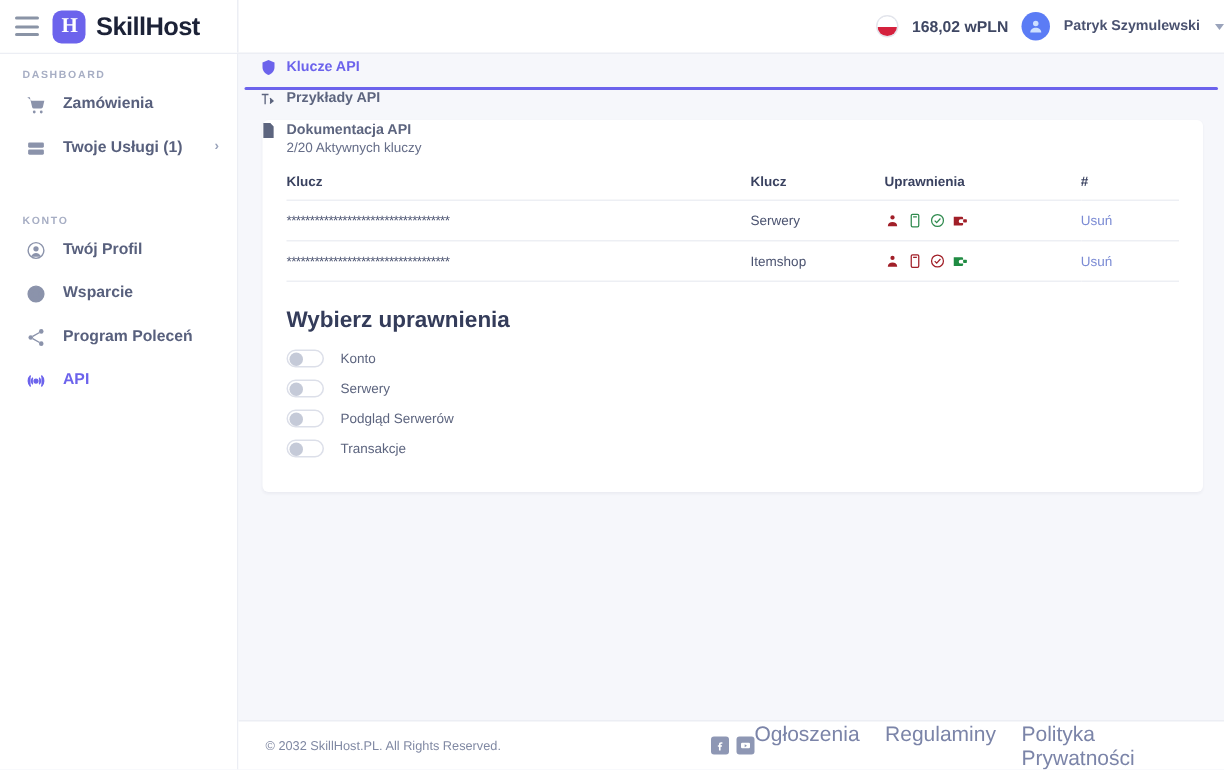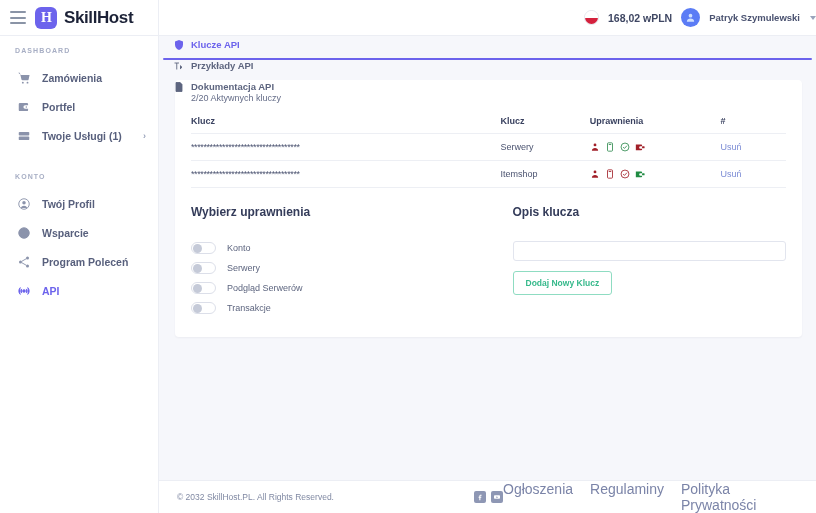--- a/index.html
+++ b/index.html
@@ -72,21 +72,21 @@
     padding-top: 11px;
     display: flex; flex-direction: column;
   }
   .sb-section {
     font-size: 7px; font-weight: 700; letter-spacing: 1.1px;
     color: #a7aec4; padding: 0 0 0 15px; margin-bottom: 9px;
     text-transform: uppercase;
   }
   .sb-section.second { margin-top: 23px; }
   .sb-item {
-    display: flex; align-items: center; gap: 11px;
+    display: flex; align-items: flex-start; gap: 11px;
     height: 29px; padding: 0 12px 0 17px;
     color: #58607d; font-size: 10.5px; font-weight: 600;
     cursor: pointer; position: relative;
   }
   .sb-item .sb-ico { width: 14px; height: 14px; flex-shrink: 0; display: flex; align-items: center; justify-content: center; }
   .sb-item .sb-ico svg { width: 14px; height: 14px; fill: #8b93ab; }
   .sb-item.active { color: #6c63ec; }
   .sb-item.active .sb-ico svg { fill: #6c63ec; }
   .sb-label { flex: 1; white-space: nowrap; }
   .sb-chev { font-size: 9px; color: #9aa3bb; }
@@ -139,21 +139,21 @@
   .col-perm { width: 22%; }
   .col-hash { width: 11%; }
   .masked { color: #6c7490; letter-spacing: -0.4px; font-size: 8px; font-family: "Liberation Sans", sans-serif; }
   .del-link { color: #7b8bd4; font-size: 9px; cursor: pointer; }
   .perm-icons { display: flex; align-items: center; gap: 5px; }
   .perm-icons svg { width: 10px; height: 10px; }
 
   .form-row { display: flex; gap: 24px; padding: 17px 0 17px 0; }
   .form-left { width: 50%; }
   .form-right { flex: 1; }
-  .form-title { font-size: 12px; font-weight: 700; color: #343c5a; margin-bottom: 21px; }
+  .form-title { font-size: 15px; font-weight: 700; color: #343c5a; margin-bottom: 9px; }
   .toggle-row { display: flex; align-items: center; gap: 11px; height: 16px; margin-bottom: 4px; }
   .toggle {
     width: 25px; height: 12px; border-radius: 7px;
     background: #ffffff; border: 1px solid #dcdfe9;
     position: relative; cursor: pointer; flex-shrink: 0;
   }
   .toggle .knob {
     position: absolute; top: 1px; left: 1px;
     width: 9px; height: 9px; border-radius: 50%;
     background: #c5cad8;
@@ -239,29 +239,20 @@
         <span class="sb-ico">
           <svg viewBox="0 0 24 24">
               <path d="M2 3h3l2.6 11.6A2 2 0 0 0 9.5 16h8.4a2 2 0 0 0 2-1.6L21.5 7H7"></path>
               <circle cx="10" cy="20" r="1.6"></circle>
               <circle cx="18" cy="20" r="1.6"></circle>
             </svg>
         </span>
         <span class="sb-label">Zamówienia</span>
       </div>
 
-      <div class="sb-item">
-        <span class="sb-ico">
-          <svg viewBox="0 0 24 24">
-              <path d="M3 7a2 2 0 0 1 2-2h12a2 2 0 0 1 2 2v2h-5a3 3 0 0 0 0 6h5v2a2 2 0 0 1-2 2H5a2 2 0 0 1-2-2z"></path>
-              <circle cx="16" cy="12" r="1.3"></circle>
-            </svg>
-        </span>
-        <span class="sb-label">Portfel</span>
-      </div>
 
       <div class="sb-item">
         <span class="sb-ico">
           <svg viewBox="0 0 24 24">
               <rect x="3" y="5" width="18" height="6" rx="1.5"></rect>
               <rect x="3" y="13" width="18" height="6" rx="1.5"></rect>
             </svg>
         </span>
         <span class="sb-label">Twoje Usługi (1)</span>
         <span class="sb-chev">›</span>
@@ -448,25 +439,20 @@
                 <span class="toggle-label">Podgląd Serwerów</span>
               </div>
               <div class="toggle-row">
                 <span class="toggle">
                     <span class="knob"></span>
                   </span>
                 <span class="toggle-label">Transakcje</span>
               </div>
             </div>
 
-            <div class="form-right">
-              <div class="form-title">Opis klucza</div>
-              <input class="text-input" type="text" placeholder="" style="">
-              <button class="add-btn">Dodaj Nowy Klucz</button>
-            </div>
           </div>
 
         </div>
 
       </div>
 
       <div class="footer">
         <div class="foot-copy">© 2032 SkillHost.PL. All Rights Reserved.</div>
         <div class="foot-social">
           <span class="soc">

